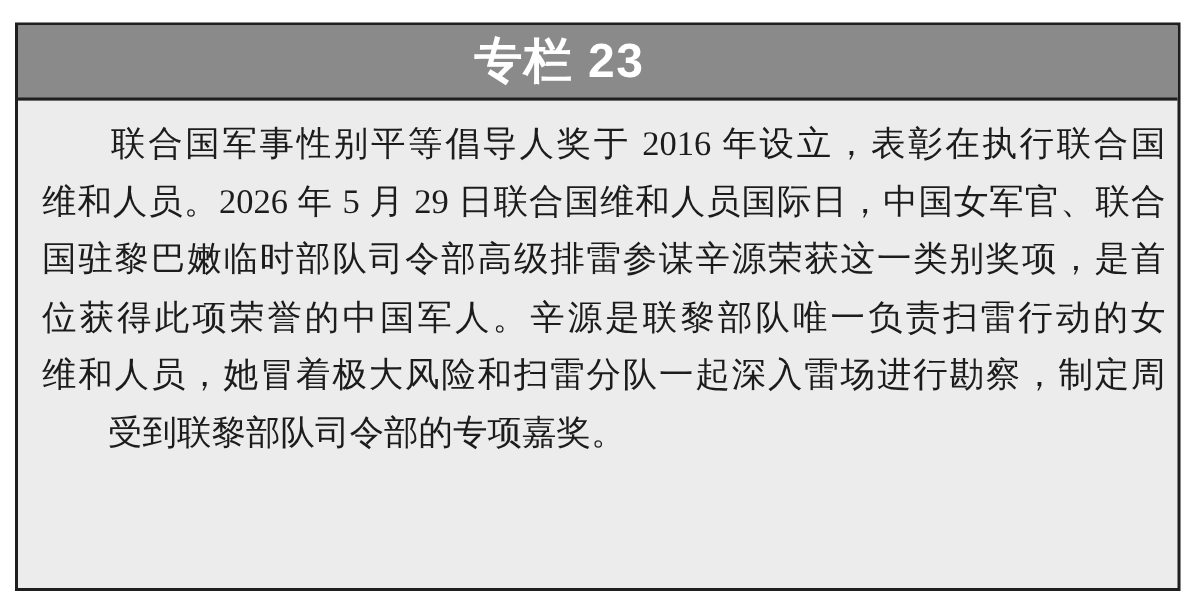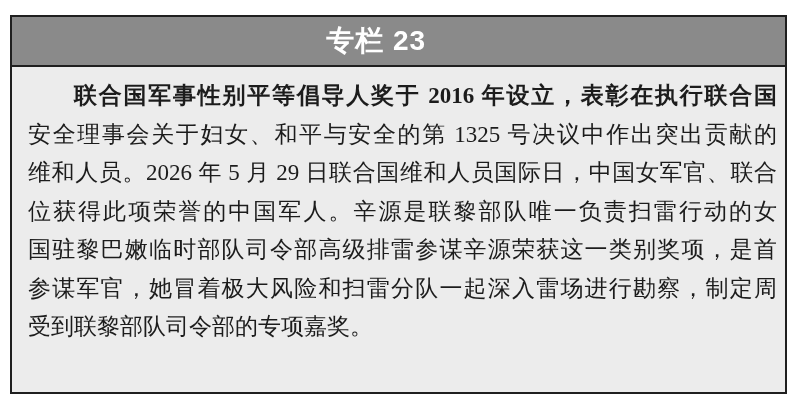--- a/index.html
+++ b/index.html
@@ -24,51 +24,50 @@
     border: 2px solid var(--border_color, #1f1f1f);
     background: var(--panel_bg, #ececec);
   }
   .panel-header {
     height: 50px;
     background: var(--header_bg, #8a8a8a);
     border-bottom: 2px solid var(--border_color, #1f1f1f);
     color: var(--header_text, #fff);
     font-family: "Liberation Sans", "DejaVu Sans", sans-serif;
     font-weight: bold;
-    font-size: 28px;
+    font-size: 32px;
     letter-spacing: 1px;
     display: flex;
     align-items: center;
     justify-content: center;
     white-space: nowrap;
   }
   .panel-header .column-label { margin-right: 1.6em; }
   .panel-body {
     padding: 10px 8px 0 16px;
     color: var(--body_text, #1c1c1c);
     font-size: 23px;
     line-height: 38.5px;
   }
   .body-line {
     text-align: justify;
     text-align-last: justify;
     white-space: nowrap;
   }
-  .body-line.first-line { text-indent: 2em; font-weight: bold; }
-  .body-line.last-line { text-align-last: left; }
+  .body-line.first-line { text-indent: 2em; }
+  .body-line.last-line { text-align-last: left; margin-left: 44px; }
 </style>
 </head>
 <body>
 
 <div class="panel">
   <div class="panel-header">
     <span class="column-label">专栏 23</span>
   </div>
   <div class="panel-body">
     <div class="body-line first-line">联合国军事性别平等倡导人奖于 2016 年设立，表彰在执行联合国</div>
-    <div class="body-line">安全理事会关于妇女、和平与安全的第 1325 号决议中作出突出贡献的</div>
     <div class="body-line">维和人员。2026 年 5 月 29 日联合国维和人员国际日，中国女军官、联合</div>
+    <div class="body-line">国驻黎巴嫩临时部队司令部高级排雷参谋辛源荣获这一类别奖项，是首</div>
     <div class="body-line">位获得此项荣誉的中国军人。辛源是联黎部队唯一负责扫雷行动的女</div>
-    <div class="body-line">国驻黎巴嫩临时部队司令部高级排雷参谋辛源荣获这一类别奖项，是首</div>
-    <div class="body-line">参谋军官，她冒着极大风险和扫雷分队一起深入雷场进行勘察，制定周</div>
+    <div class="body-line">维和人员，她冒着极大风险和扫雷分队一起深入雷场进行勘察，制定周</div>
     <div class="body-line last-line">受到联黎部队司令部的专项嘉奖。</div>
   </div>
 </div>
 
 </body></html>

